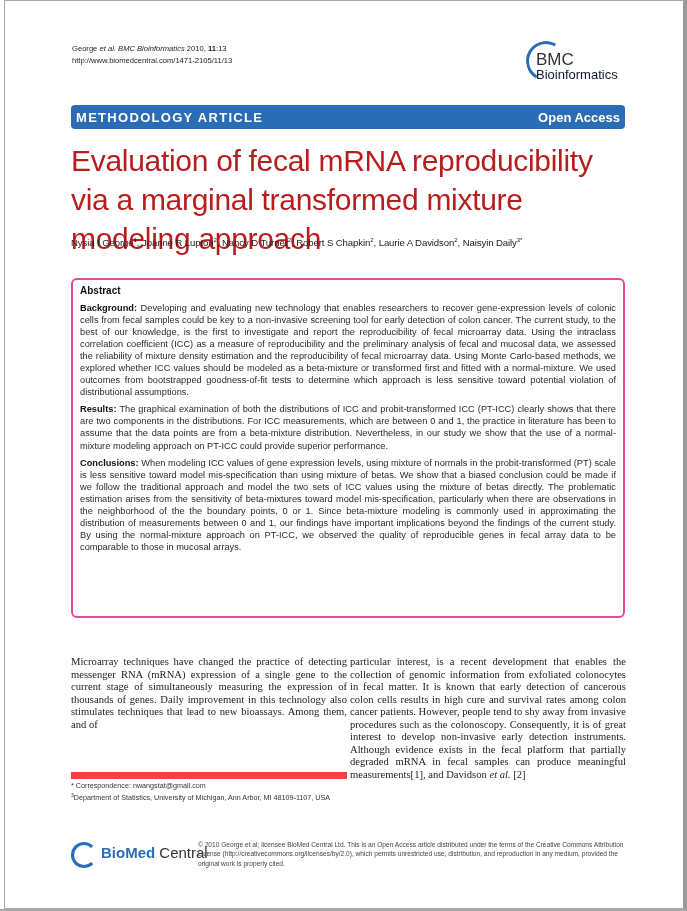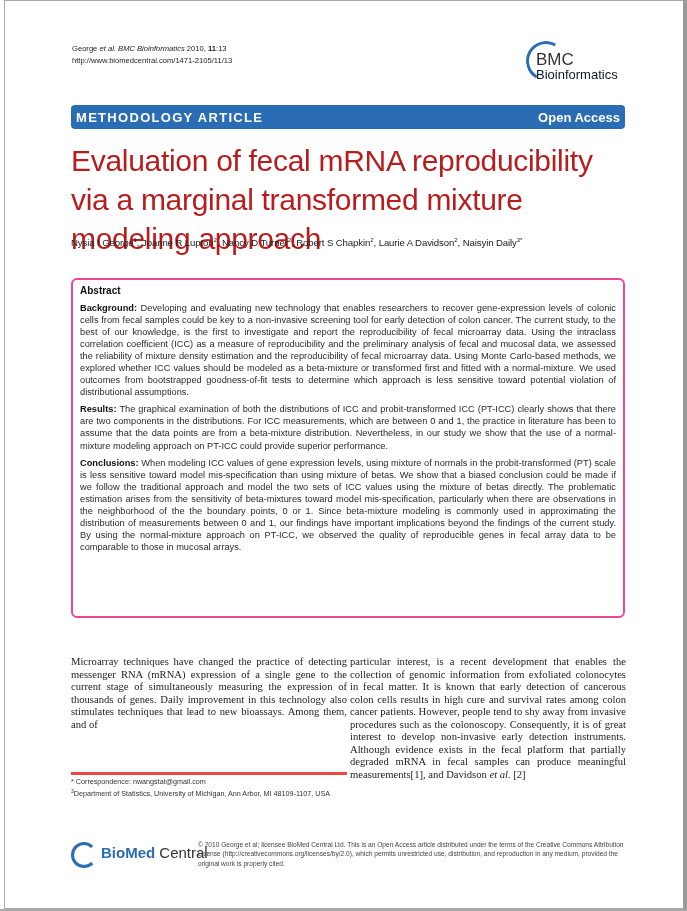--- a/index.html
+++ b/index.html
@@ -70,21 +70,21 @@
     font-family: "Liberation Serif", serif; font-size: 10.6px; line-height: 12.5px; color: #222;
     text-align: justify;
   }
   .col.left { left: 66px; }
   .col.right { left: 345px; }
   .col h3 { margin: 0 0 1px 0; font-family: "Liberation Sans", sans-serif; font-size: 10px; font-weight: bold; color: #111; }
   .col p { margin: 0; }
   .col i { font-style: italic; }
   .footnote {
     position: absolute; left: 66px; top: 771px; width: 276px;
-    border-top: 3px solid #ef4444; padding-top: 2px;
+    border-top: 7px solid #ef4444; padding-top: 2px;
     font-size: 7.2px; line-height: 9.5px; color: #333;
   }
   .footnote sup { font-size: 5px; }
   .bmc-footer {
     position: absolute; left: 66px; top: 815px; width: 555px; height: 30px; margin-top: 24px;
   }
   .bmc-logo { position: absolute; left: 0; top: 2px; width: 100px; height: 26px; }
   .bmc-logo .circ {
     position: absolute; left: 0; top: 0; width: 20px; height: 20px;
     border: 3px solid #2a6db5; border-radius: 50%; border-right-color: transparent;

